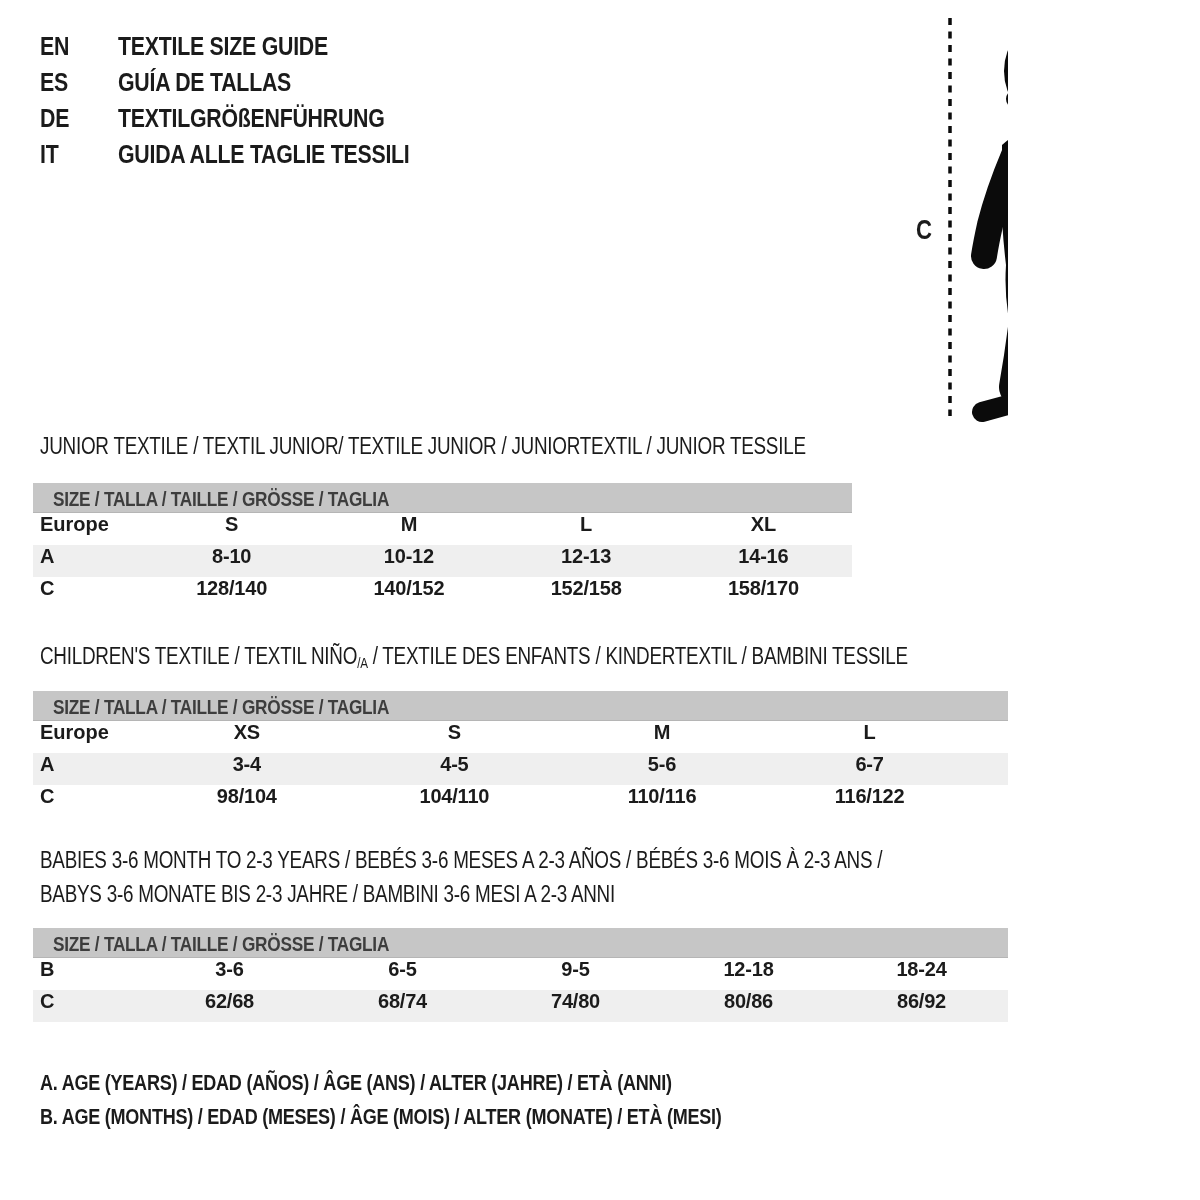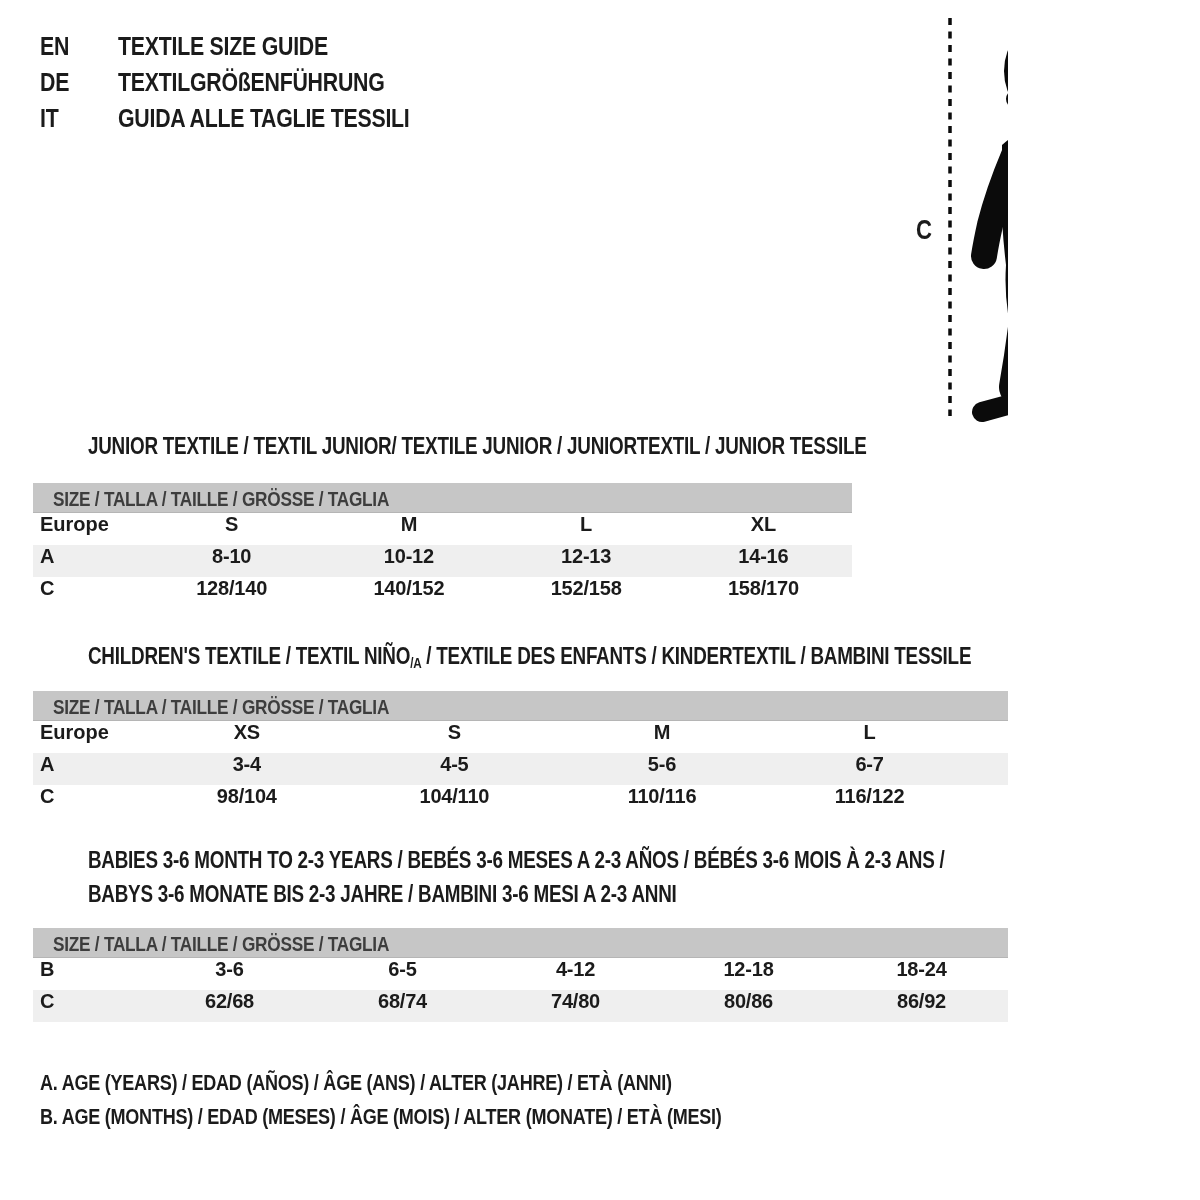--- a/index.html
+++ b/index.html
@@ -21,21 +21,21 @@
   
   .lang-block{position:absolute;top:28px;left:40px;}
   .lang-row{display:flex;height:36px;line-height:36px;font-weight:700;font-size:26px;}
   .lang-code{width:78px;flex:0 0 78px;}
   
   .figure{position:absolute;top:13px;left:930px;width:230px;height:410px;}
   .c-label{position:absolute;top:212px;left:916px;font-size:27px;font-weight:700;line-height:36px;}
   
   .section-title{
     position:absolute;left:40px;
-    font-size:23px;font-weight:700;line-height:28px;white-space:nowrap;margin-left:48px;
+    font-size:23px;font-weight:400;line-height:28px;white-space:nowrap;
   }
   .sub{font-size:0.62em;vertical-align:-0.28em;}
   #junior-title{top:432px;}
   #children-title{top:642px;}
   #babies-title1{top:846px;}
   #babies-title2{top:880px;}
   
   .size-table{position:absolute;left:33px;}
   #junior-table{top:483px;width:819px;}
   #children-table{top:691px;width:1148px;}
@@ -58,20 +58,24 @@
 </style>
 </head>
 <body>
 
 <div class="page">
 
   <header class="lang-block">
     <div class="lang-row">
       <span class="lang-code"><span class="cond">EN</span></span>
       <span class="lang-title"><span class="cond">TEXTILE SIZE GUIDE</span></span>
+    </div>
+    <div class="lang-row">
+      <span class="lang-code"><span class="cond">ES</span></span>
+      <span class="lang-title"><span class="cond">GUÍA DE TALLAS</span></span>
     </div>
     <div class="lang-row">
       <span class="lang-code"><span class="cond">DE</span></span>
       <span class="lang-title"><span class="cond">TEXTILGRÖßENFÜHRUNG</span></span>
     </div>
     <div class="lang-row">
       <span class="lang-code"><span class="cond">IT</span></span>
       <span class="lang-title"><span class="cond">GUIDA ALLE TAGLIE TESSILI</span></span>
     </div>
   </header>
@@ -169,21 +173,21 @@
     </div>
     <div class="section-title" id="babies-title2">
       <span class="cond">BABYS 3-6 MONATE BIS 2-3 JAHRE / BAMBINI 3-6 MESI A 2-3 ANNI</span>
     </div>
     <div class="size-table" id="babies-table">
         <div class="bar"><span class="cond">SIZE / TALLA / TAILLE / GRÖSSE / TAGLIA</span></div>
         <div class="trow">
           <span class="rlabel">B</span>
           <span class="cell">3-6</span>
           <span class="cell">6-5</span>
-          <span class="cell">4-12</span>
+          <span class="cell">9-5</span>
           <span class="cell">12-18</span>
           <span class="cell">18-24</span>
           <span class="cell">24-36</span>
         </div>
         <div class="trow shaded">
           <span class="rlabel">C</span>
           <span class="cell">62/68</span>
           <span class="cell">68/74</span>
           <span class="cell">74/80</span>
           <span class="cell">80/86</span>

